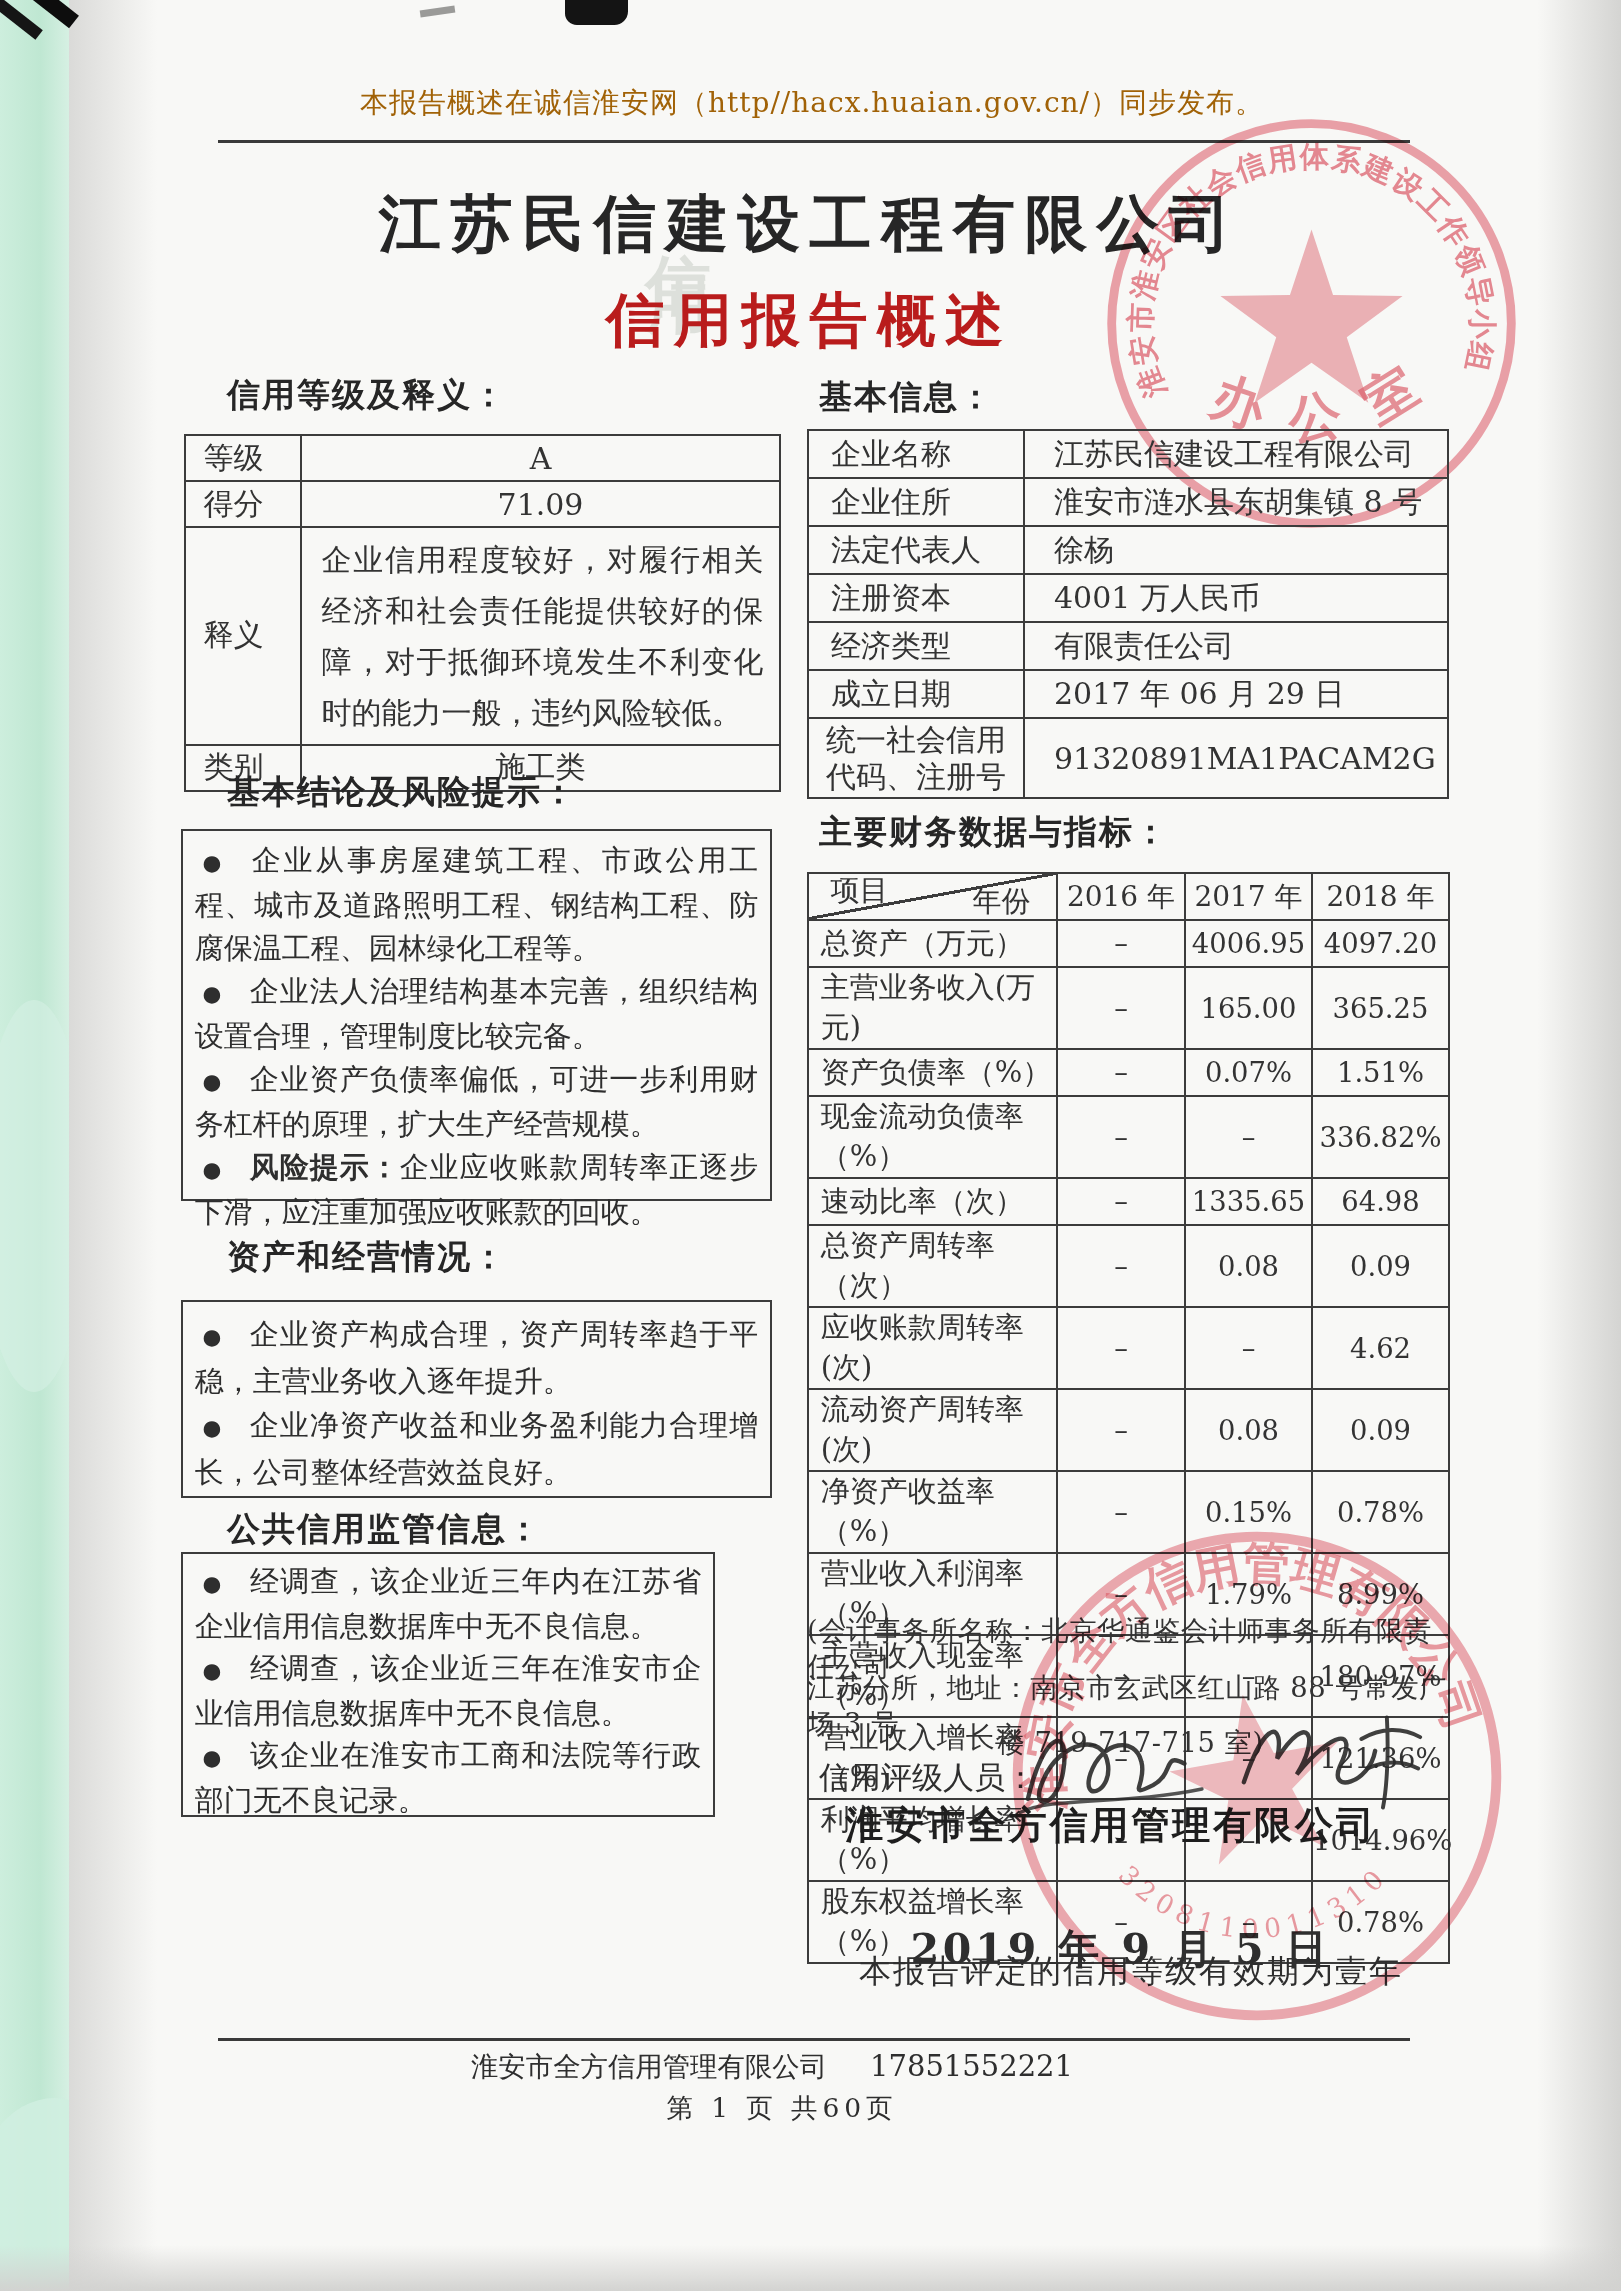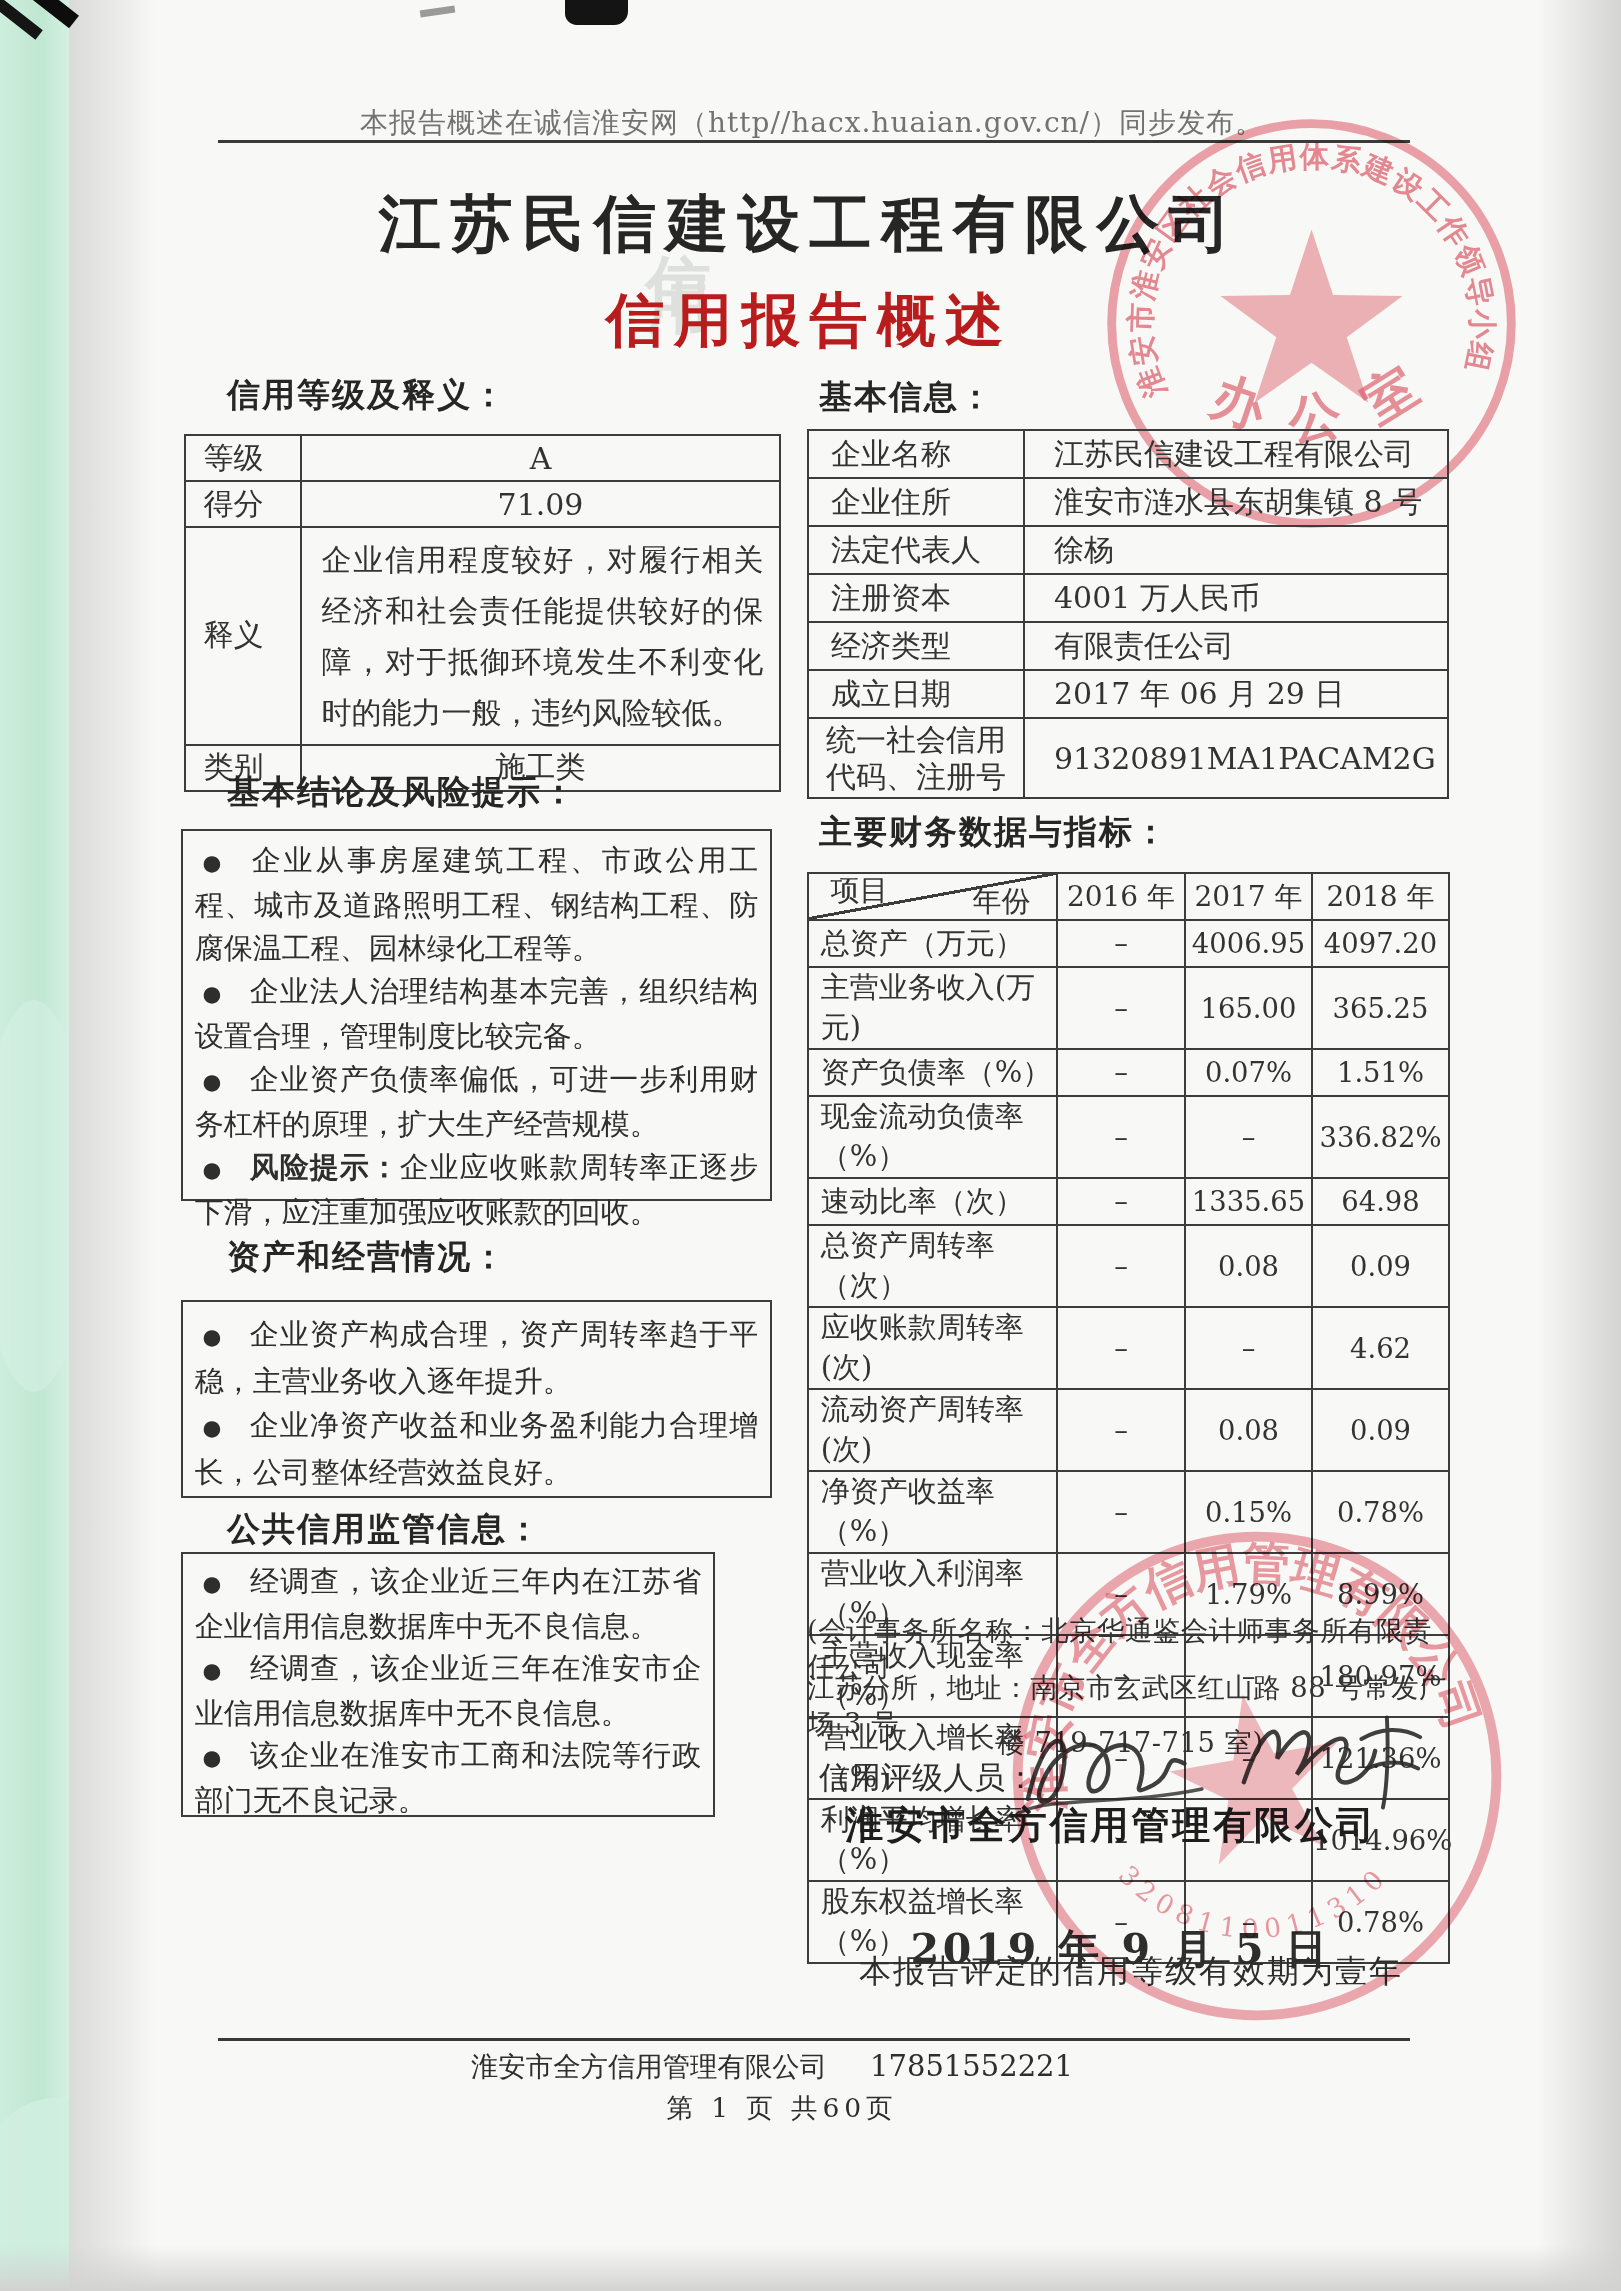--- a/index.html
+++ b/index.html
@@ -12,21 +12,21 @@
   .spine-blob2{left:-19.6px;top:1000px;width:108px;height:392px;background:#d6f0e4;border-radius:50%;opacity:.6;}
   .page-shade{left:69px;top:0;width:88px;height:100%;background:linear-gradient(to right,#dadad8,#f8f8f6);}
   .scan-right{right:0;top:0;width:84px;height:100%;background:linear-gradient(to right,rgba(0,0,0,0),#e4e4e2 55%,#d4d4d2);}
   .scan-bottom{left:0;bottom:0;width:100%;height:47px;background:linear-gradient(to bottom,rgba(0,0,0,0),#d2d2d0);}
   .mark-tl1{left:15.7px;top:-5.9px;width:65px;height:15.7px;background:#0d0d0d;transform:rotate(38deg);}
   .mark-tl2{left:-9.8px;top:11.8px;width:55px;height:11.8px;background:#151515;transform:rotate(38deg);}
   .mark-top{left:565px;top:0;width:63px;height:24.5px;background:#141414;border-radius:0 0 13.7px 11.8px;}
   .mark-top2{left:420px;top:7.8px;width:35px;height:6.9px;background:#9a9a98;transform:rotate(-8deg);}
   .ghost{left:635px;top:202px;font-size:65px;color:#c4cac2;opacity:.5;writing-mode:vertical-rl;letter-spacing:21.6px;font-weight:bold;}
   
-  .header-note{left:216px;top:84px;width:1192px;text-align:center;font-size:28px;letter-spacing:1px;color:#737373;margin-top:20px;}
+  .header-note{left:216px;top:84px;width:1192px;text-align:center;font-size:28px;letter-spacing:1px;color:#a16207;}
   .rule{height:2.9px;background:#3a3a3a;}
   .rule-top{left:218px;top:140px;width:1192px;}
   .rule-bottom{left:218px;top:2038px;width:1192px;}
   .title1{left:186px;top:182px;width:1247px;text-align:center;font-size:62px;font-weight:bold;letter-spacing:9.8px;color:#262626;}
   .title2{left:186px;top:282px;width:1247px;text-align:center;font-size:58px;font-weight:bold;letter-spacing:9.8px;color:#b91c1c;}
   .sec-h{font-size:33px;font-weight:bold;letter-spacing:2px;color:#262626;}
   
   table{border-collapse:collapse;table-layout:fixed;}
   td{border:2px solid #3c3c3c;font-size:30px;color:#333;padding:0;}
   .tbl-rating{left:184px;top:434px;width:597px;}

